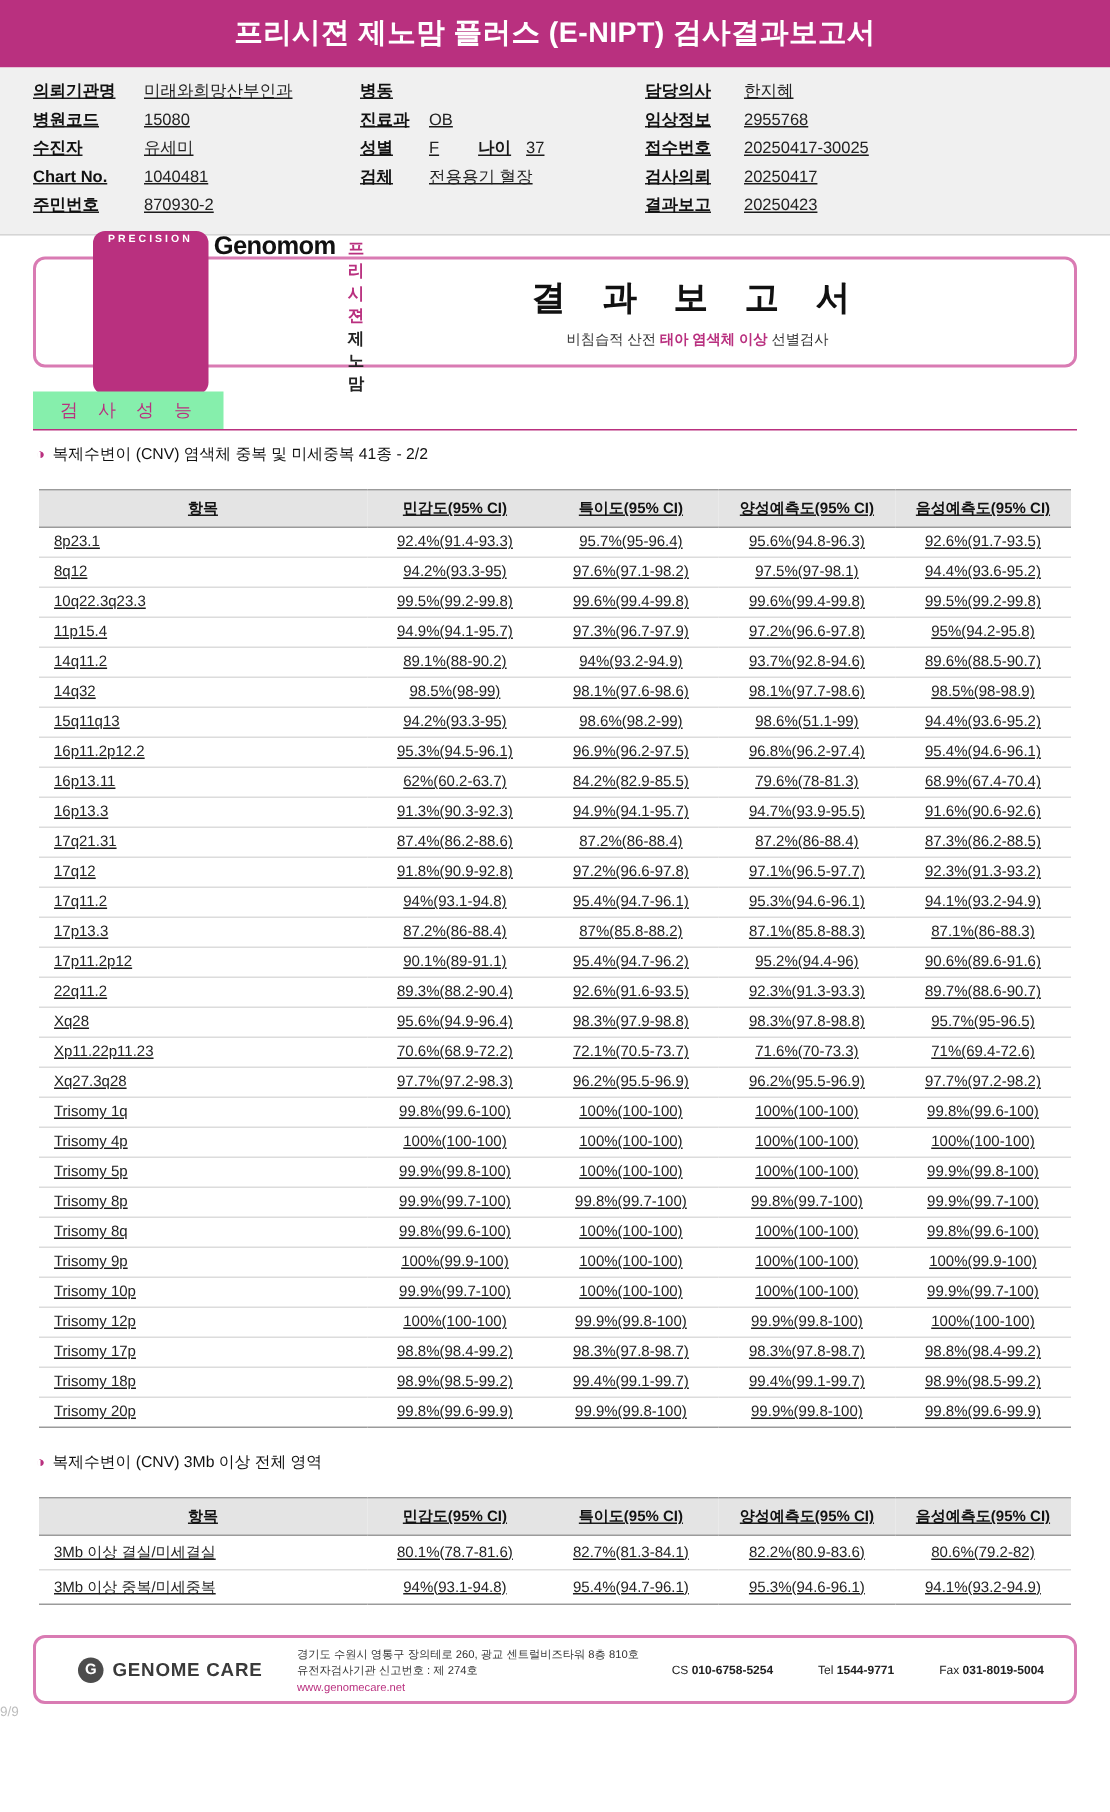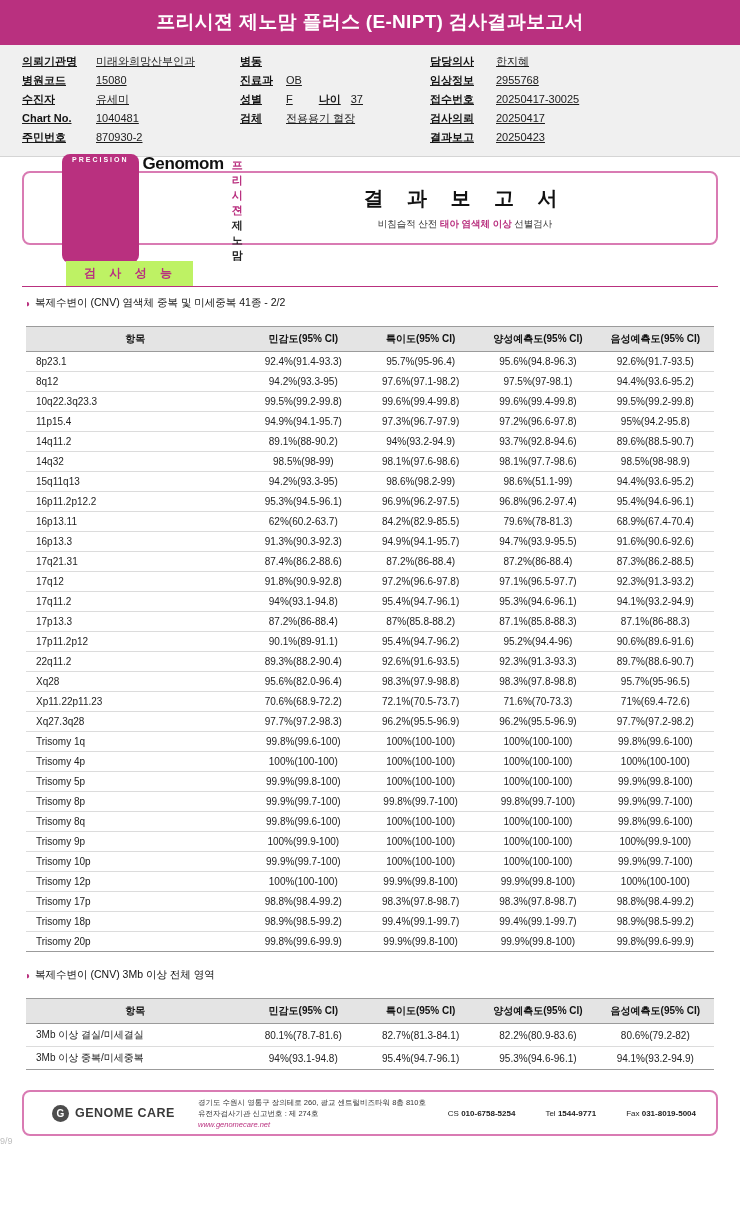--- a/index.html
+++ b/index.html
@@ -67,60 +67,60 @@
     padding:2px 10px;
     width:fit-content;
     margin-left:22px;
   }
   .brand-main{display:flex;align-items:baseline;gap:8px;}
   .brand-word{font-size:17px;font-weight:bold;color:#111;letter-spacing:-.4px;}
   .brand-kr{font-size:11px;font-weight:bold;}
   .brand-kr .k1{color:#b9307f;}
   .brand-kr .k2{color:#222;}
   .card-center{flex:1;text-align:center;}
-  .card-title{font-size:20px;font-weight:bold;letter-spacing:9px;color:#111;}
+  .card-title{font-size:23px;font-weight:bold;letter-spacing:9px;color:#111;}
   .card-sub{font-size:9.5px;color:#333;margin-top:6px;}
   .card-sub .hl{color:#b9307f;font-weight:bold;margin-top:32px;}
   .card-right{width:190px;text-align:right;font-size:9px;line-height:14px;color:#333;}
   .card-right .hl{color:#b9307f;font-weight:bold;}
   .card-right b{color:#111;}
 
   
   .sec-head{
     margin:16px 22px 0;
     position:relative;
   }
   .sec-chip{
     display:inline-block;
-    background:#bef264;
+    background:#86efac;
     color:#b9307f;
     font-size:12px;
-    font-weight:bold;
+    font-weight:normal;
     letter-spacing:5px;
     padding:4px 16px 4px 18px;
-    margin-left:44px;
   }
   .sec-line{border-bottom:1.6px solid #b9307f;margin-top:0;}
 
   .sub-head{
     margin:9px 24px 5px;
     font-size:10.5px;
     color:#111;
     display:flex;
     align-items:center;
     gap:5px;
   }
   .bullet{color:#b9307f;font-size:10px;}
 
   
   table.perf{
     width:688px;
     margin:16px 26px;
     border-collapse:collapse;
     font-size:10px;
+    text-decoration:underline;
   }
   table.perf thead th{
     background:#e4e4e4;
     border-top:1.3px solid #9b9b9b;
     border-bottom:1px solid #9b9b9b;
     font-weight:bold;
     padding:5px 0;
     color:#111;
     font-size:10px;
   }
@@ -150,21 +150,21 @@
   }
   .gc-logo{display:flex;align-items:center;gap:6px;width:160px;}
   .gc-circle{
     width:17px;height:17px;border-radius:50%;
     background:#4c4c4c;color:#fff;font-size:10px;font-weight:bold;
     display:flex;align-items:center;justify-content:center;
     margin-left:14px;
   }
   .gc-name{font-size:12.5px;font-weight:bold;color:#3a3a3a;letter-spacing:.5px;}
   .addr{flex:1;font-size:7.5px;line-height:11px;color:#333;}
-  .addr a{color:#b9307f;text-decoration:none;font-style:italic;}
+  .addr a{color:#b9307f;text-decoration:none;}
   .contact{font-size:8px;color:#222;display:flex;gap:30px;align-items:center;padding-right:6px;}
   .contact b{font-weight:bold;}
 
   .pagenum{
     text-align:left;
     font-size:9px;
     color:#bdbdbd;
     padding-bottom:10px;
   }
 </style>
@@ -390,21 +390,21 @@
         </tr>
         <tr>
           <td class="name">22q11.2</td>
           <td>89.3%(88.2-90.4)</td>
           <td>92.6%(91.6-93.5)</td>
           <td>92.3%(91.3-93.3)</td>
           <td>89.7%(88.6-90.7)</td>
         </tr>
         <tr>
           <td class="name">Xq28</td>
-          <td>95.6%(82.0-96.4)</td>
+          <td>95.6%(94.9-96.4)</td>
           <td>98.3%(97.9-98.8)</td>
           <td>98.3%(97.8-98.8)</td>
           <td>95.7%(95-96.5)</td>
         </tr>
         <tr>
           <td class="name">Xp11.22p11.23</td>
           <td>70.6%(68.9-72.2)</td>
           <td>72.1%(70.5-73.7)</td>
           <td>71.6%(70-73.3)</td>
           <td>71%(69.4-72.6)</td>

